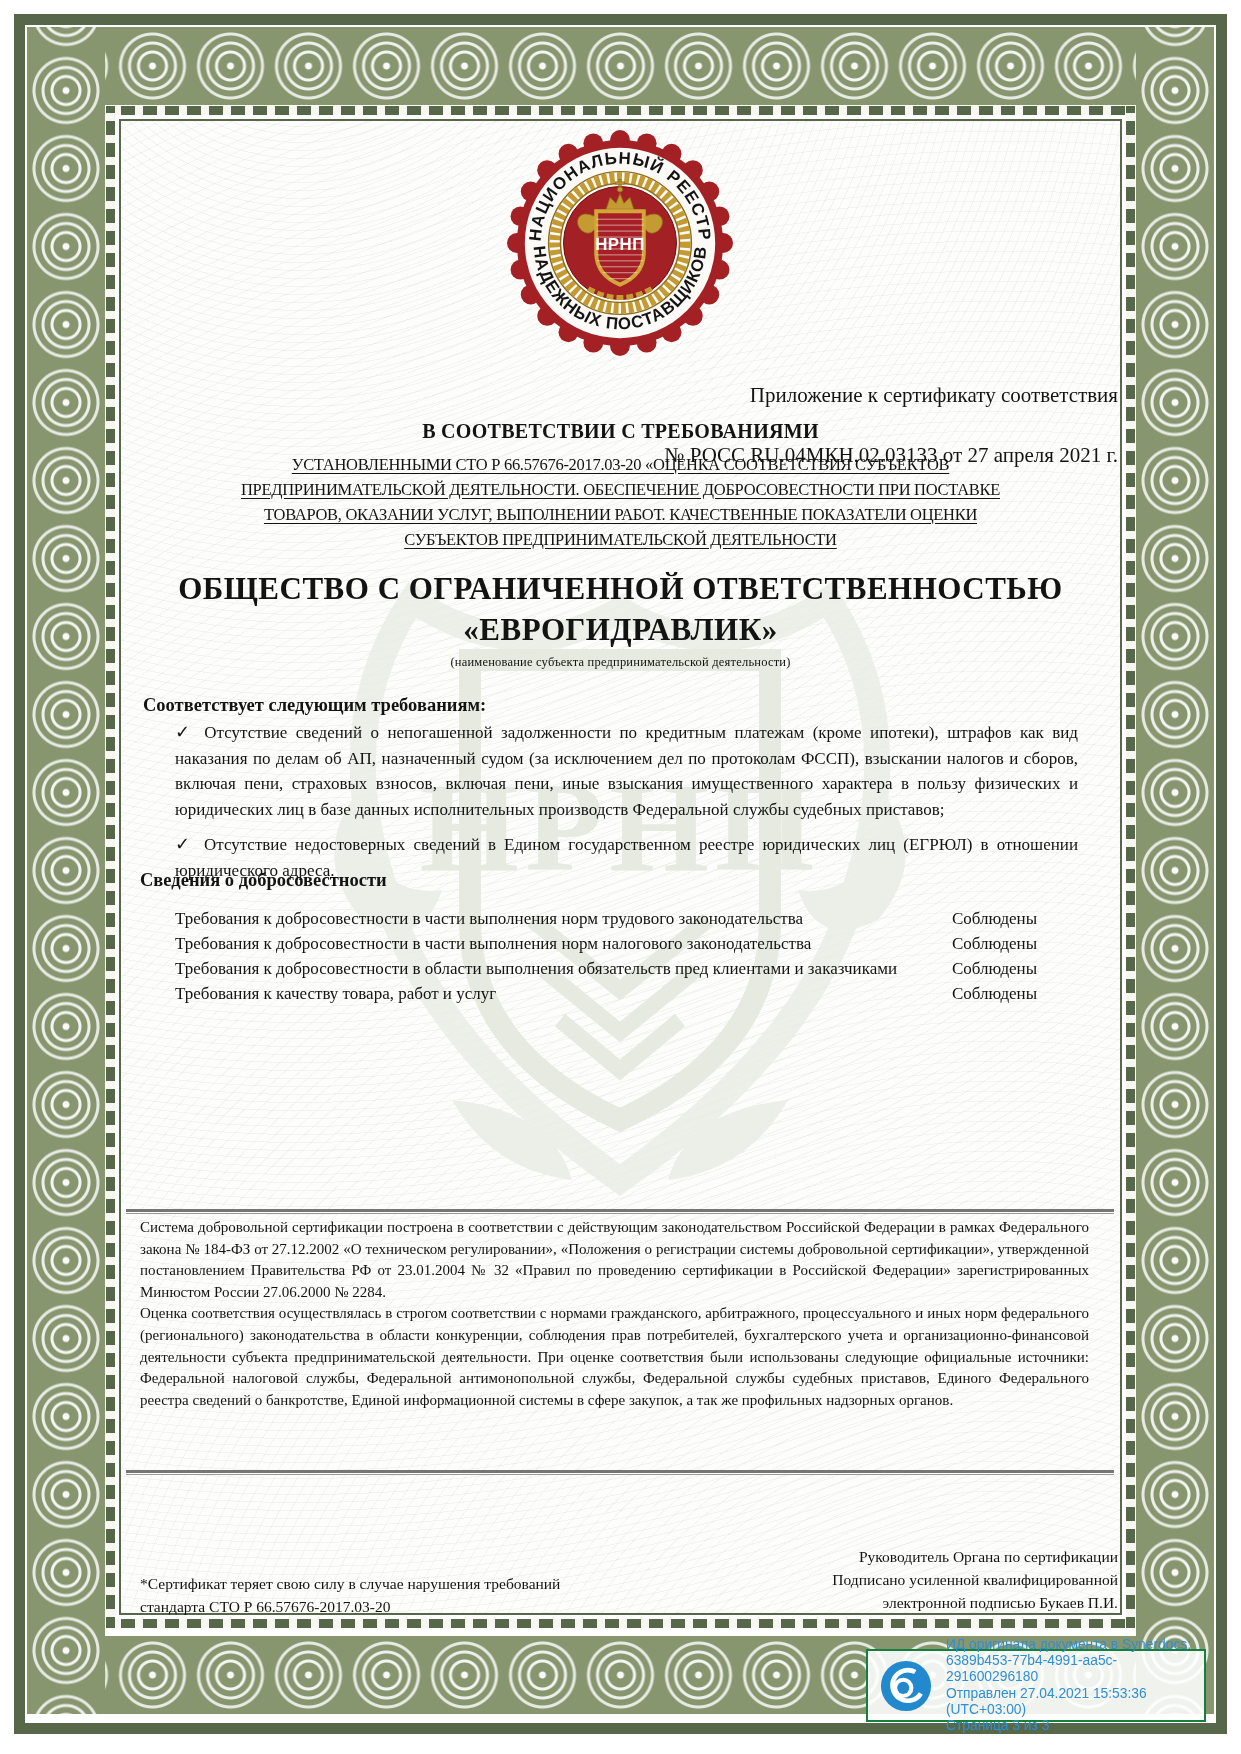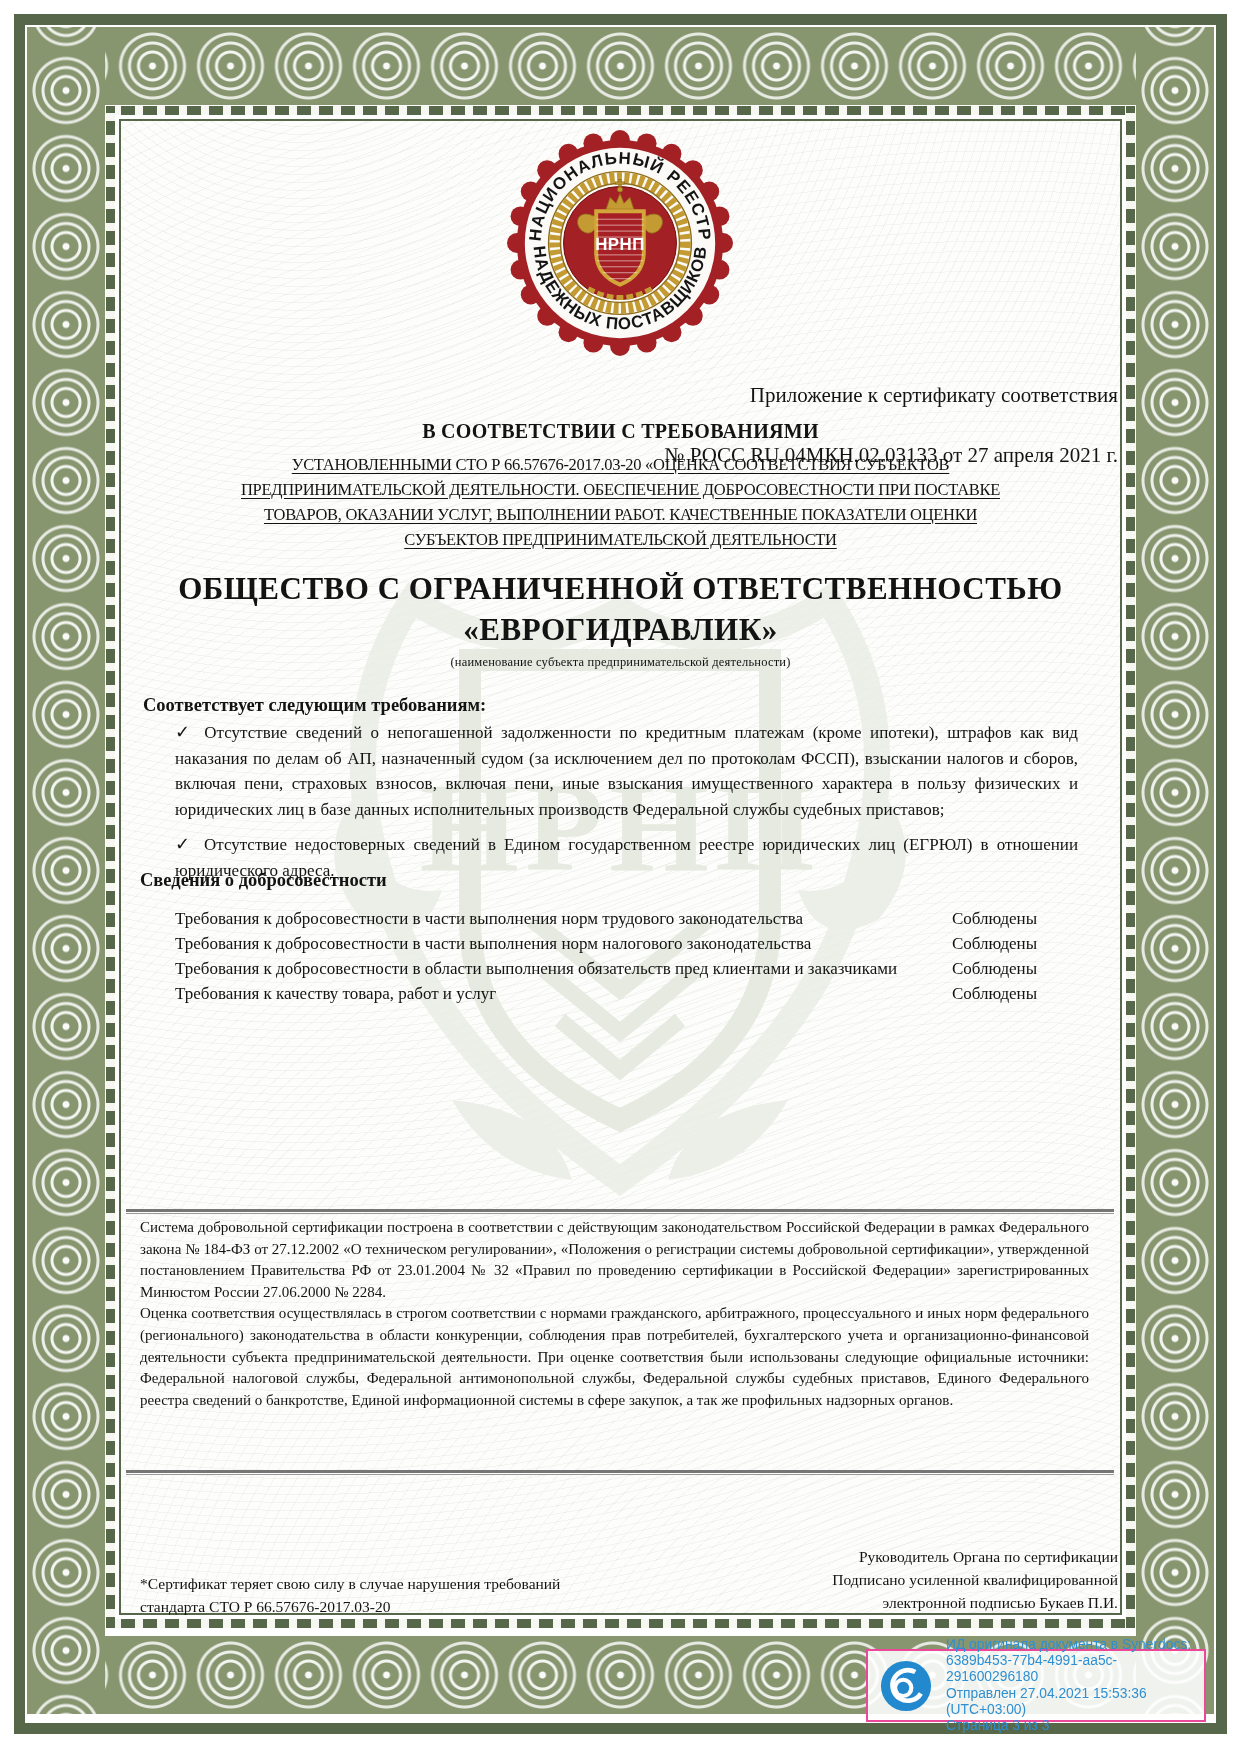--- a/index.html
+++ b/index.html
@@ -54,21 +54,21 @@
   .trow .lbl{width:745px;text-align:justify;}
   .trow .sts{width:115px;margin-left:auto;flex-shrink:0;}
   .rule{left:126px;width:988px;height:5px;background:linear-gradient(#767676 0 3px,#fdfdfb 3px 4px,#9a9a9a 4px 5px);}
   .rule.topr{top:1209px;} .rule.botr{top:1470px;}
   .legal{left:140px;top:1217px;width:949px;text-align:justify;font-size:15px;line-height:21.6px;}
   .legal p{margin:0;}
   .foot-note{left:140px;top:1572px;width:620px;font-size:15.5px;line-height:23px;}
   .foot-sign{right:123px;top:1545px;width:560px;text-align:right;font-size:15.5px;line-height:23px;}
   
   .stamp{position:absolute;left:866px;top:1649px;width:340px;height:73px;z-index:5;
-    border:2px solid #ec4899;background:rgba(255,255,255,.88);display:flex;align-items:center;box-sizing:border-box;}
+    border:2px solid #15803d;background:rgba(255,255,255,.88);display:flex;align-items:center;box-sizing:border-box;}
   .stamp-logo{width:52px;height:52px;margin-left:12px;flex-shrink:0;}
   .stamp-text{margin-left:14px;color:#2e8fd2;font-family:"Liberation Sans","DejaVu Sans",sans-serif;
     font-size:13.8px;line-height:16.2px;white-space:pre-line;}
 </style>
 </head>
 <body>
 
 <div class="page">
 
   <div class="outer-line"></div>

